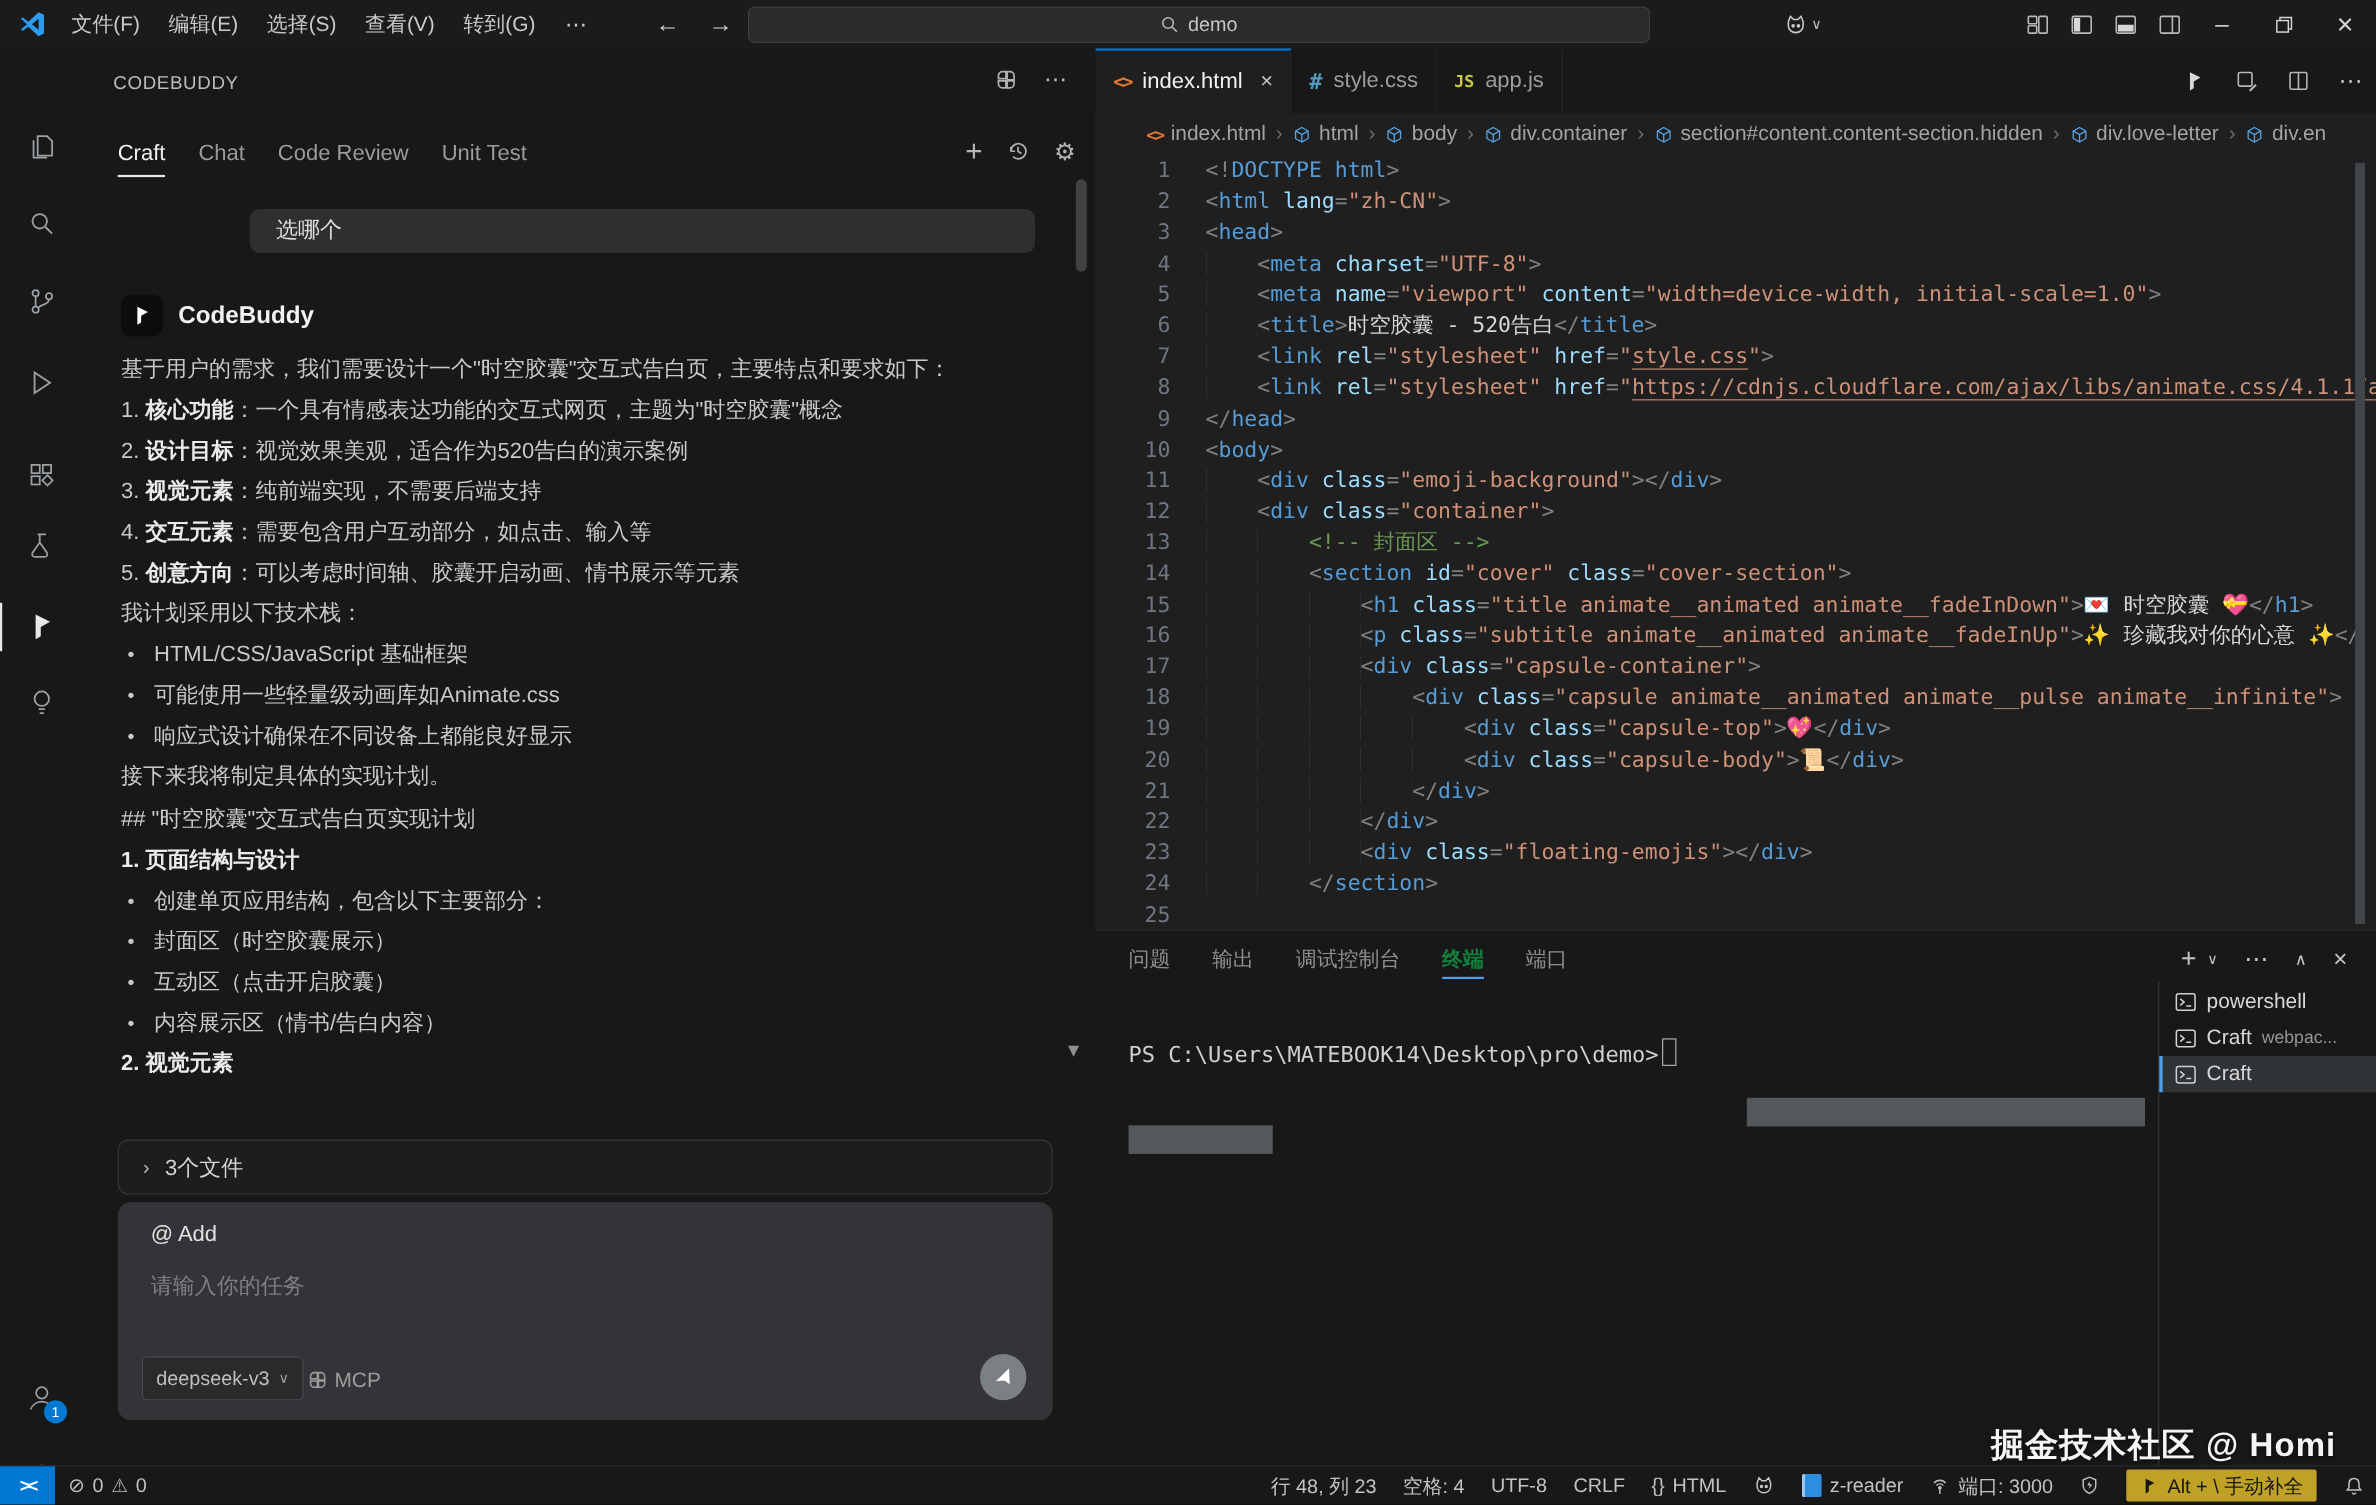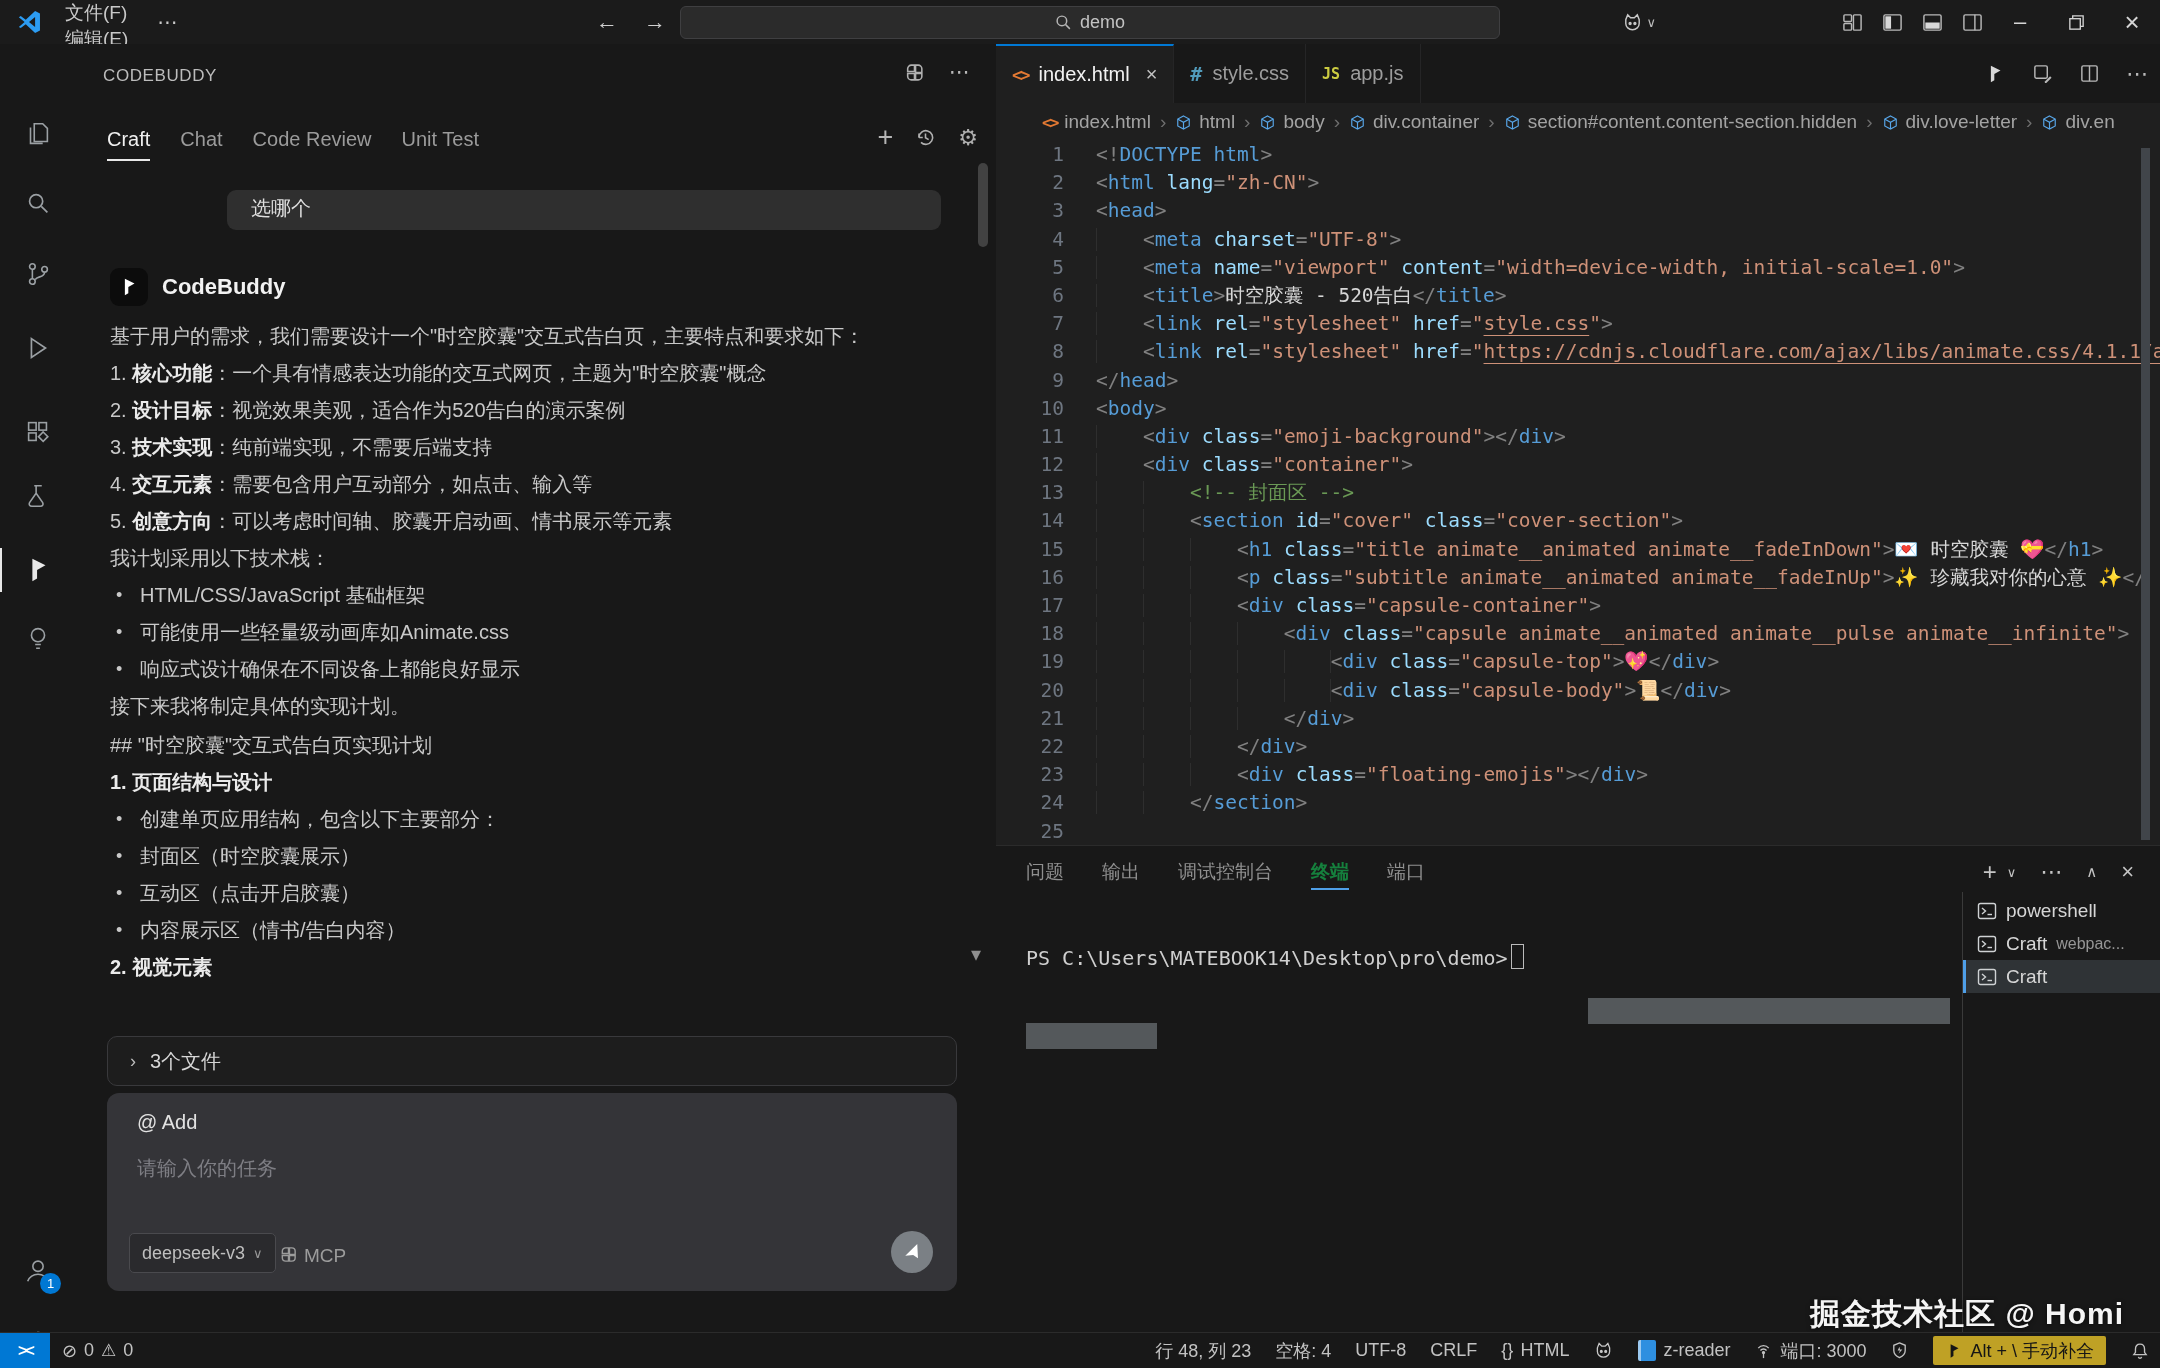--- a/index.html
+++ b/index.html
@@ -131,21 +131,21 @@
 <body>
 
 <div class="app">
 
   <div class="titlebar">
     <span class="vslogo">
       <svg width="26" height="26" viewBox="0 0 32 32">
           <path fill="#2c9cf2" d="M23.5 2.5L12 13.2 5.8 8.6 3.5 10l7.1 6-7.1 6 2.3 1.4 6.2-4.6L23.5 29.5l6-3V5.5zM23.5 9.9v12.2L16 16z"></path>
         </svg>
     </span>
-    <div id="menus" style="display:flex;height:100%;flex-direction:column;">
+    <div id="menus" style="display:flex;height:100%;">
         <div class="mitem">文件(F)</div>
         <div class="mitem">编辑(E)</div>
         <div class="mitem">选择(S)</div>
         <div class="mitem">查看(V)</div>
         <div class="mitem">转到(G)</div>
       </div>
     <div class="mmore">⋯</div>
     <div class="navarrows">
       <span>←</span>
       <span>→</span>
@@ -299,21 +299,21 @@
           <svg width="22" height="22" viewBox="0 0 32 32">
               <path fill="#ffffff" d="M10 4l14 7-9 5v9l-5 3z"></path>
             </svg>
         </span>
         <span class="agentname">CodeBuddy</span>
       </div>
       <div id="chat-blocks" class="blocks">
           <div class="blk"><span>基于用户的需求，我们需要设计一个"时空胶囊"交互式告白页，主要特点和要求如下：</span></div>
           <div class="blk"><span>1. </span><span class="bd">核心功能</span><span>：一个具有情感表达功能的交互式网页，主题为"时空胶囊"概念</span></div>
           <div class="blk"><span>2. </span><span class="bd">设计目标</span><span>：视觉效果美观，适合作为520告白的演示案例</span></div>
-          <div class="blk"><span>3. </span><span class="bd">技术实现</span><span>：纯前端实现，不需要后端支持</span></div>
+          <div class="blk"><span>3. </span><span class="bd">视觉元素</span><span>：纯前端实现，不需要后端支持</span></div>
           <div class="blk"><span>4. </span><span class="bd">交互元素</span><span>：需要包含用户互动部分，如点击、输入等</span></div>
           <div class="blk"><span>5. </span><span class="bd">创意方向</span><span>：可以考虑时间轴、胶囊开启动画、情书展示等元素</span></div>
           <div class="blk"><span>我计划采用以下技术栈：</span></div>
           <div class="blk li"><span class="dot">•</span><span>HTML/CSS/JavaScript 基础框架</span></div>
           <div class="blk li"><span class="dot">•</span><span>可能使用一些轻量级动画库如Animate.css</span></div>
           <div class="blk li"><span class="dot">•</span><span>响应式设计确保在不同设备上都能良好显示</span></div>
           <div class="blk"><span>接下来我将制定具体的实现计划。</span></div>
           <div class="blk gap"><span>## "时空胶囊"交互式告白页实现计划</span></div>
           <div class="blk"><span class="bd">1. 页面结构与设计</span></div>
           <div class="blk li"><span class="dot">•</span><span>创建单页应用结构，包含以下主要部分：</span></div>

